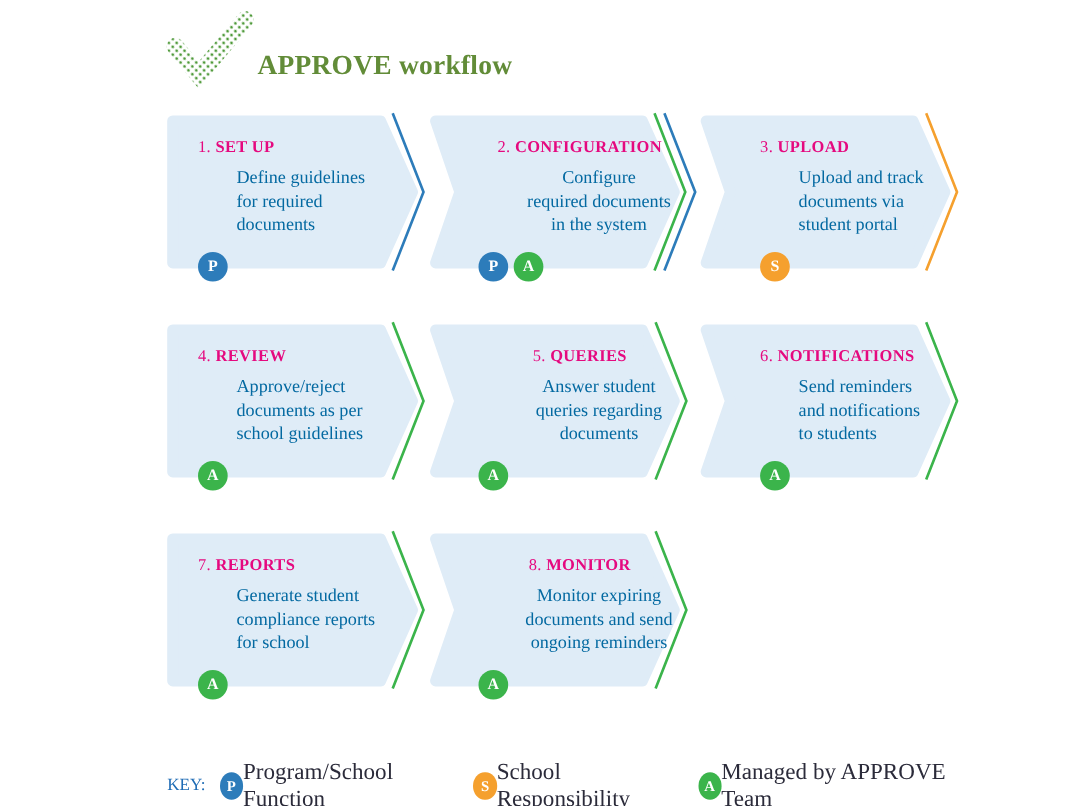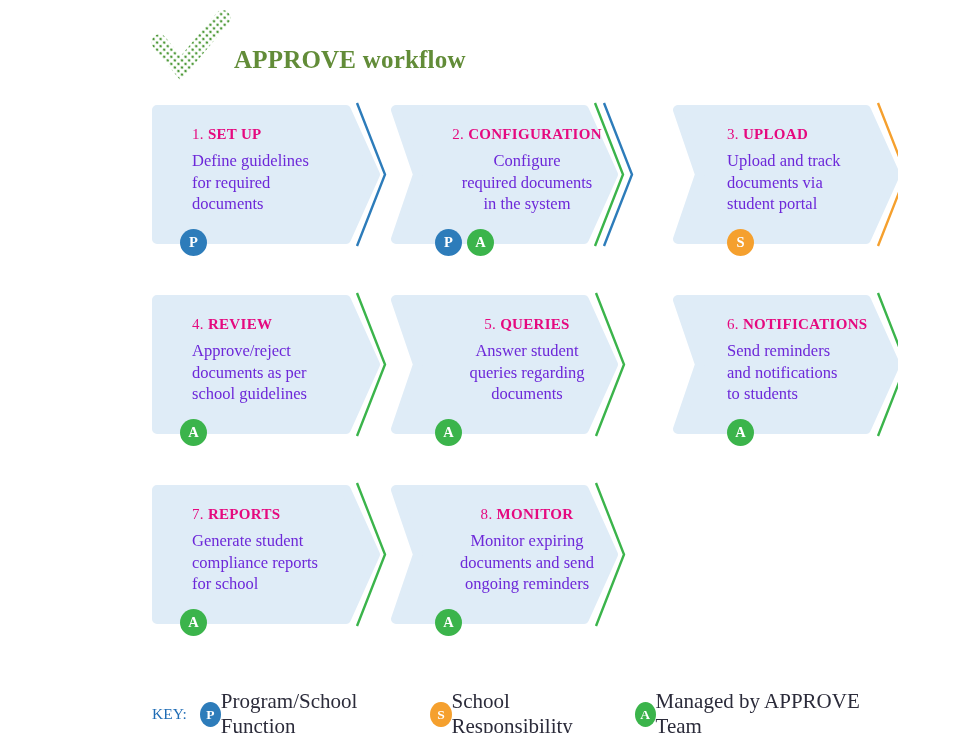--- a/index.html
+++ b/index.html
@@ -10,34 +10,34 @@
 
   
   .logo { position:absolute; left:150px; top:10px; width:82px; height:70px; }
   .page-title {
     position:absolute; left:234px; top:46px;
     font-size:25px; font-weight:bold; color:#628c38; letter-spacing:0.2px;
   }
 
   
   .step { position:absolute; width:228px; height:139px; }
-  .c1 { left:152px; } .c2 { left:391px; } .c3 { left:673px; }
+  .c1 { left:152px; } .c2 { left:391px; } .c3 { left:637px; }
   .r1 { top:105px; } .r2 { top:295px; } .r3 { top:485px; }
 
   .shape { position:absolute; left:0; top:0; overflow:visible; }
   .arrow { fill:#dfecf7; stroke:#dfecf7; stroke-width:10; stroke-linejoin:round; stroke-linecap:round; }
   .line  { fill:none; stroke-width:2.4; stroke-linejoin:miter; }
   .line.blue   { stroke:#2d7cba; }
   .line.green  { stroke:#3bb44b; }
   .line.orange { stroke:#f5a02e; }
 
   .head { position:relative; margin:21px 0 7px; font-size:15px; color:#e5097f; letter-spacing:0.3px; }
   .head .nm { font-weight:bold; }
-  .body { position:relative; font-size:16.5px; line-height:21.5px; color:#6d28d9; white-space:pre-line; }
-  .c1 .head, .c1 .body { padding-left:40px; }
+  .body { position:relative; font-size:16.5px; line-height:21.5px; color:#0369a1; white-space:pre-line;margin-left:35px; }
+  .c1 .head, .c1 .body { padding-left:28px; }
   .c2 .head, .c2 .body { padding-left:44px;text-align:center; }
   .c3 .head, .c3 .body { padding-left:54px; }
 
   .badges { position:absolute; top:124px; display:flex; gap:5px; }
   .c1 .badges { left:28px; } .c2 .badges { left:44px; } .c3 .badges { left:54px; }
   .badge {
     width:27px; height:27px; border-radius:50%; display:inline-block;
     color:#ffffff; font-weight:bold; font-size:14.5px; line-height:27px; text-align:center;
   }
   .bP { background:#2d7cba; } .bA { background:#3bb44b; } .bS { background:#f5a02e; }

